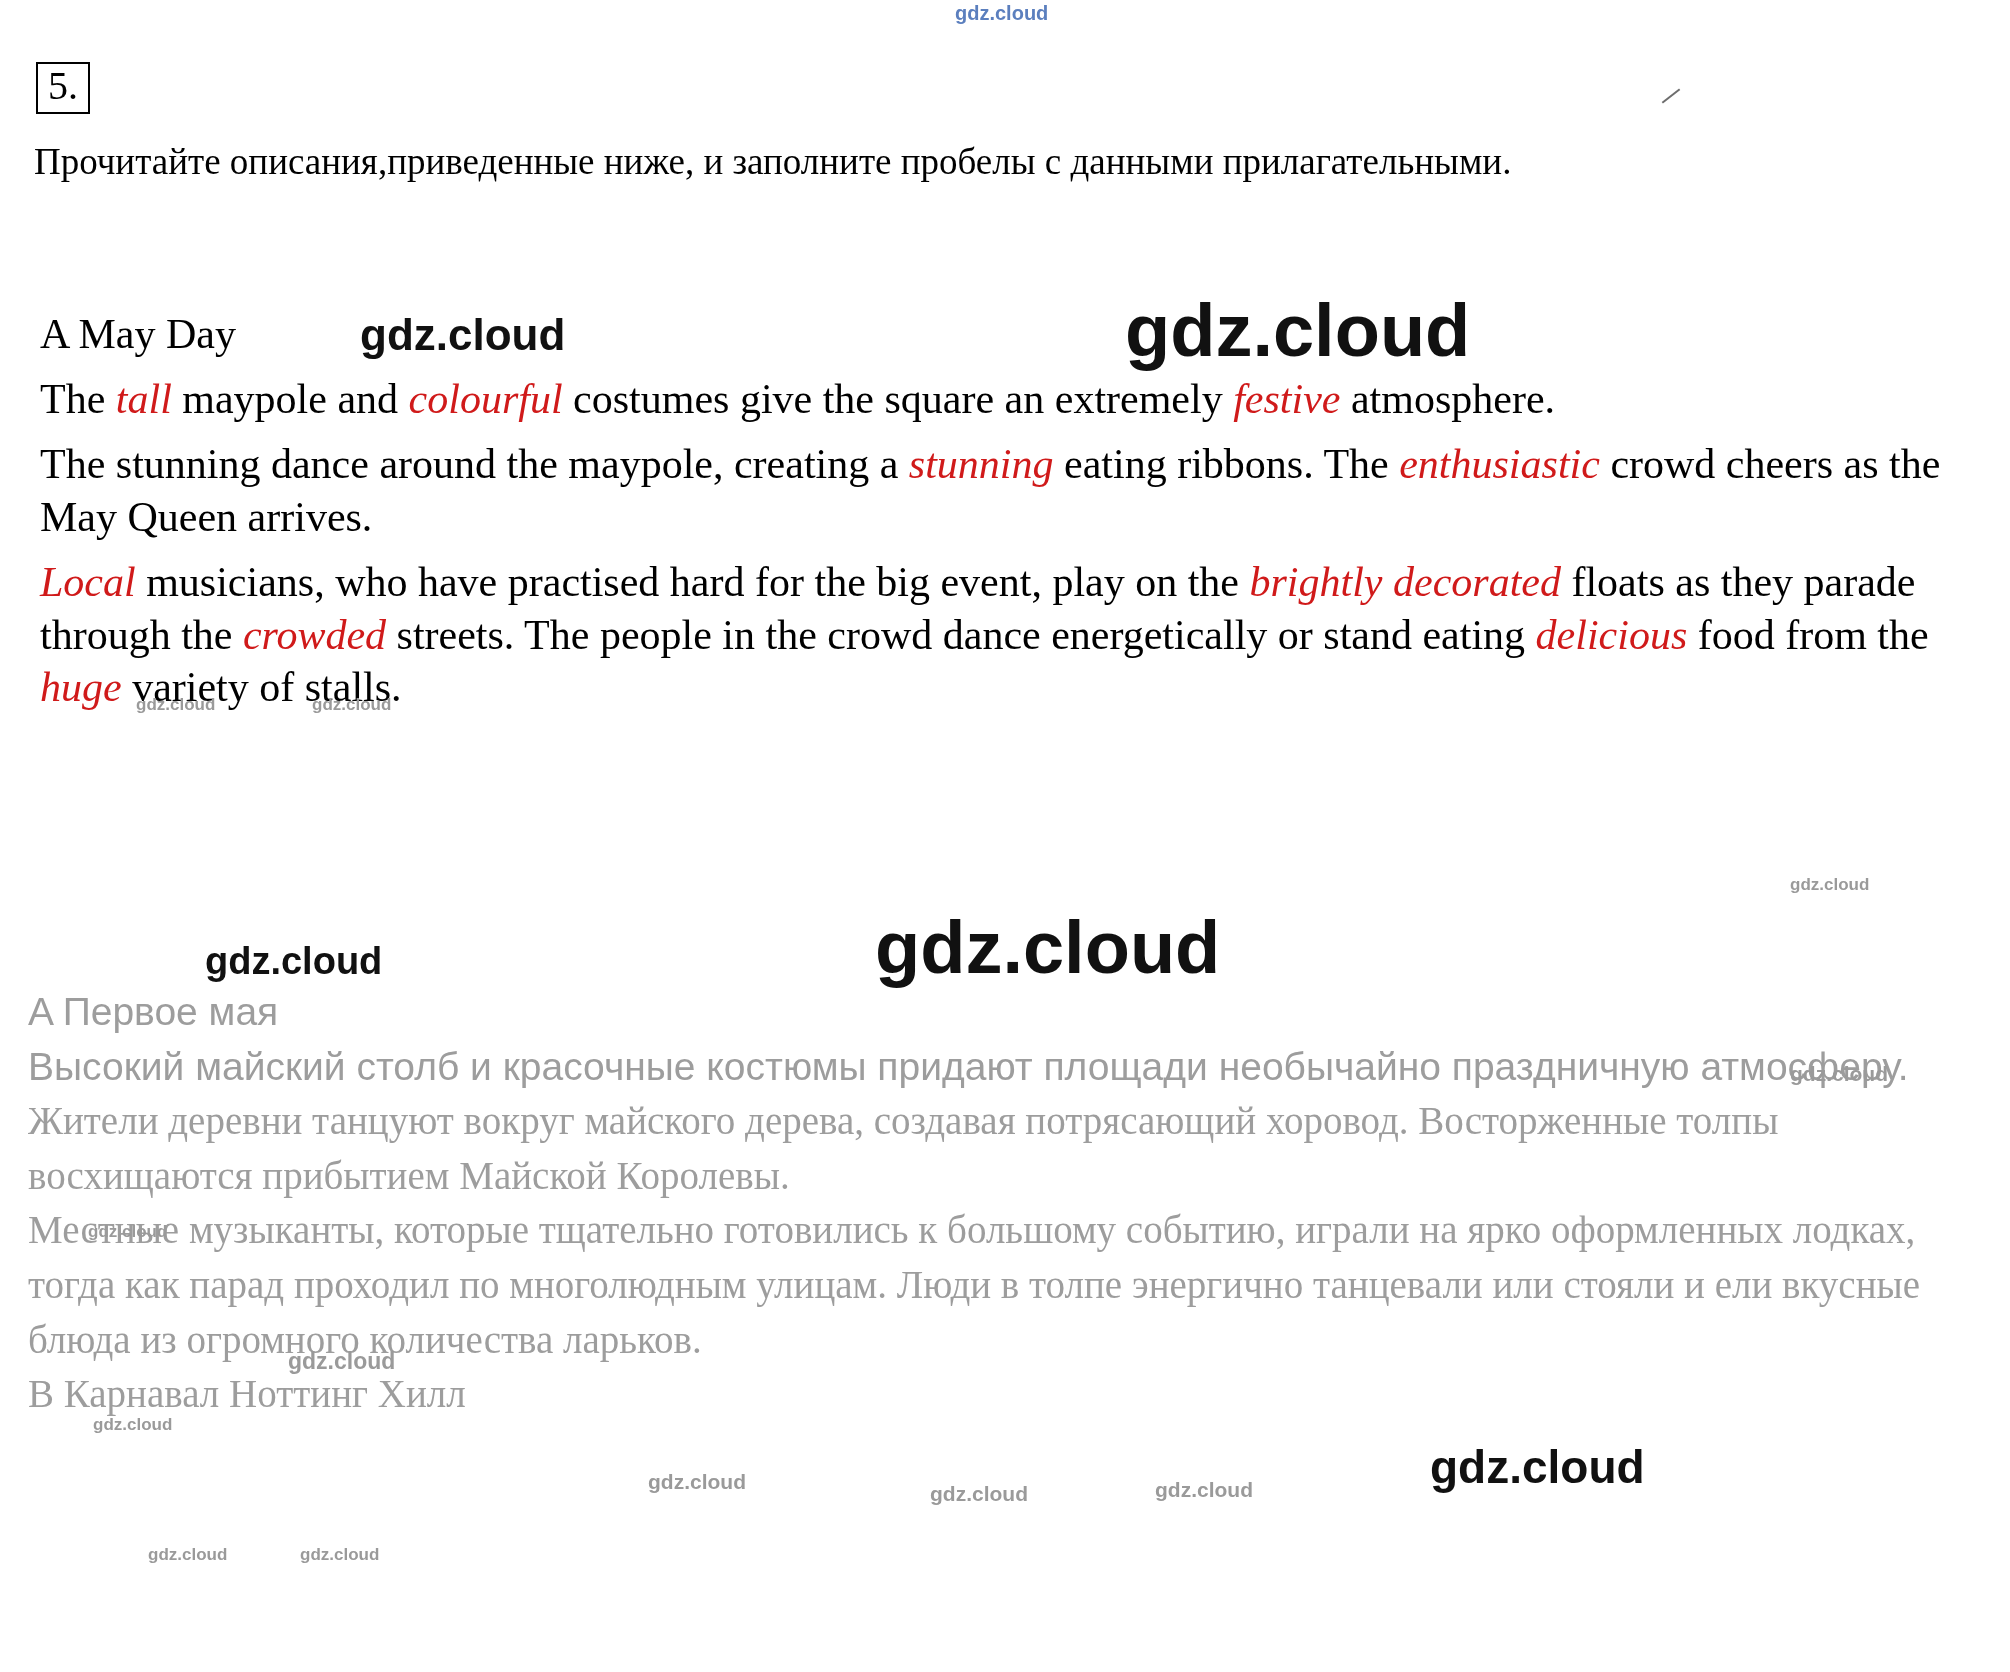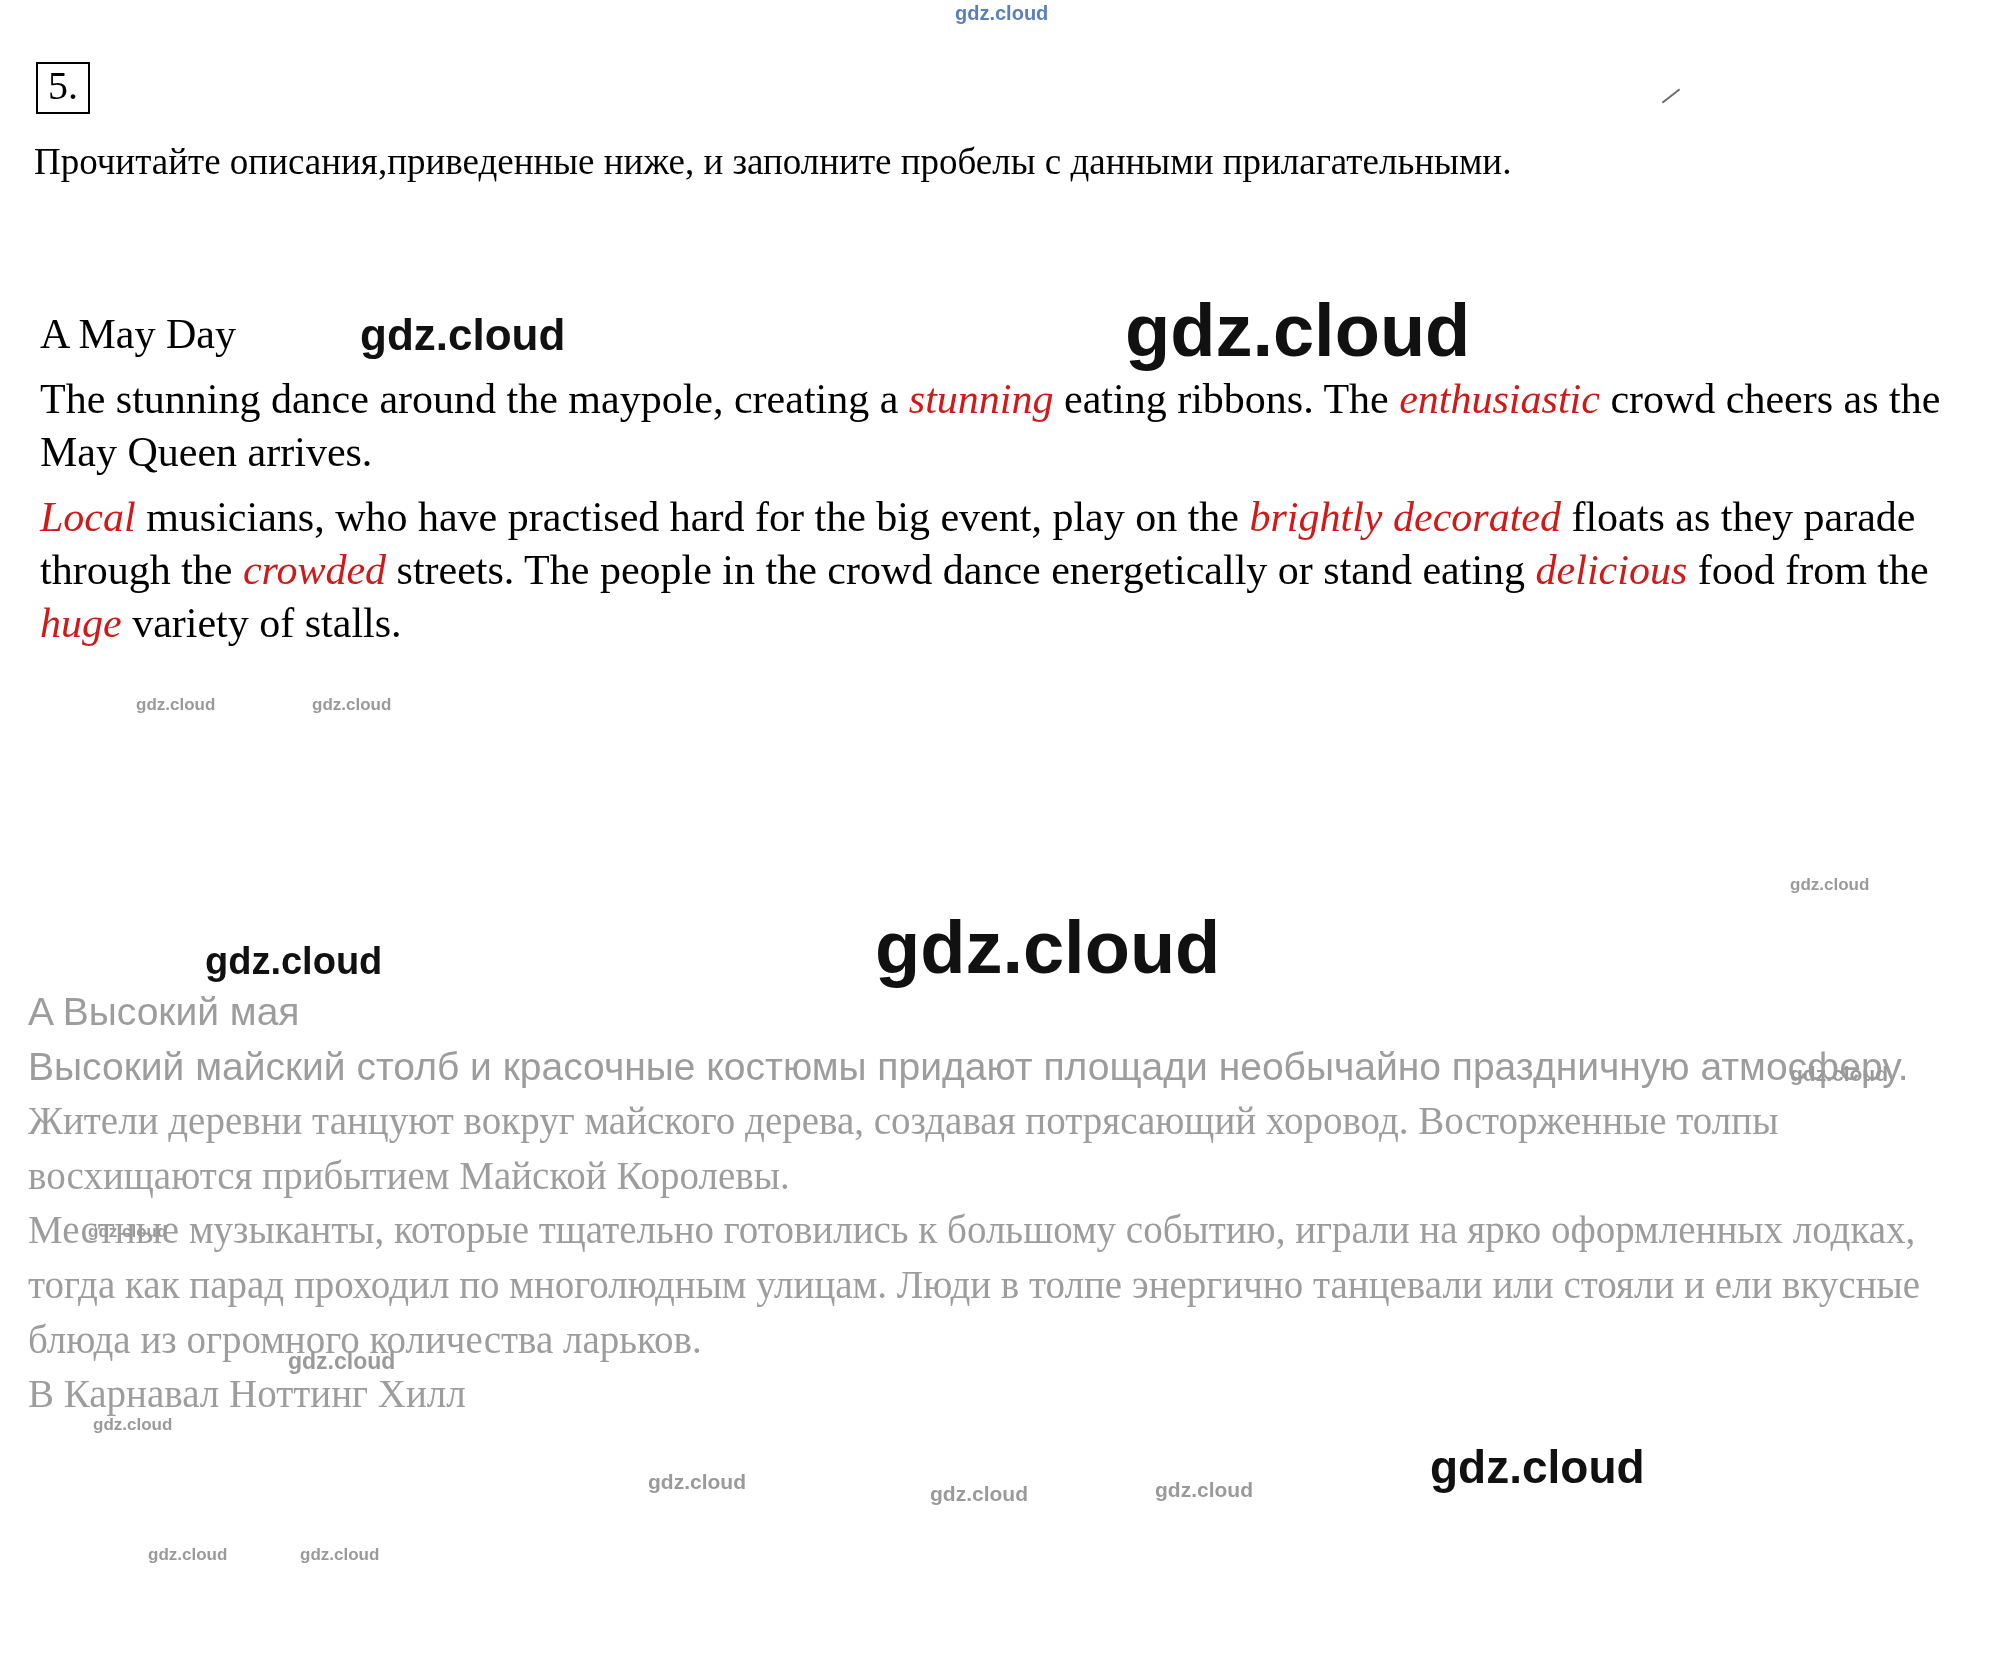--- a/index.html
+++ b/index.html
@@ -100,26 +100,27 @@
 <div id="stroke"></div>
 
 <div class="wm blue" style="left:955px; top:2px; font-size:20px;">gdz.cloud</div>
 
 <div id="ex-num">5.</div>
 
 <div id="task">Прочитайте описания,приведенные ниже, и заполните пробелы с данными прилагательными.</div>
 
 <div id="eng">
   <p class="heading">A May Day</p>
+  <p><span>The </span><span class="adj">tall</span><span> maypole and </span><span class="adj">colourful</span><span> costumes give the square an extremely </span><span class="adj">festive</span><span> atmosphere.</span></p>
   <p><span>The stunning dance around the maypole, creating a </span><span class="adj">stunning</span><span> eating ribbons. The </span><span class="adj">enthusiastic</span><span> crowd cheers as the May Queen arrives.</span></p>
   <p><span class="adj">Local</span><span> musicians, who have practised hard for the big event, play on the </span><span class="adj">brightly decorated</span><span> floats as they parade through the </span><span class="adj">crowded</span><span> streets. The people in the crowd dance energetically or stand eating </span><span class="adj">delicious</span><span> food from the </span><span class="adj">huge</span><span> variety of stalls.</span></p>
 </div>
 
 <div id="rus">
-  <p class="sans">A Высокий мая</p>
+  <p class="sans">A Первое мая</p>
   <p class="sans">Высокий майский столб и красочные костюмы придают площади необычайно  праздничную атмосферу.</p>
   <p>Жители деревни танцуют вокруг майского дерева, создавая потрясающий хоровод. Восторженные толпы восхищаются прибытием Майской Королевы.</p>
   <p>Местные музыканты, которые тщательно готовились к большому событию, играли на ярко оформленных лодках, тогда как парад проходил по многолюдным улицам. Люди в толпе энергично танцевали или стояли и ели вкусные блюда из огромного количества ларьков.</p>
   <p>B Карнавал Ноттинг Хилл</p>
 </div>
 
 <div class="wm dark" style="left:360px; top:310px; font-size:44px;">gdz.cloud</div>
 <div class="wm dark" style="left:1125px; top:288px; font-size:74px;">gdz.cloud</div>
 <div class="wm dark" style="left:875px; top:905px; font-size:74px;">gdz.cloud</div>
 <div class="wm dark" style="left:205px; top:940px; font-size:38px;">gdz.cloud</div>

